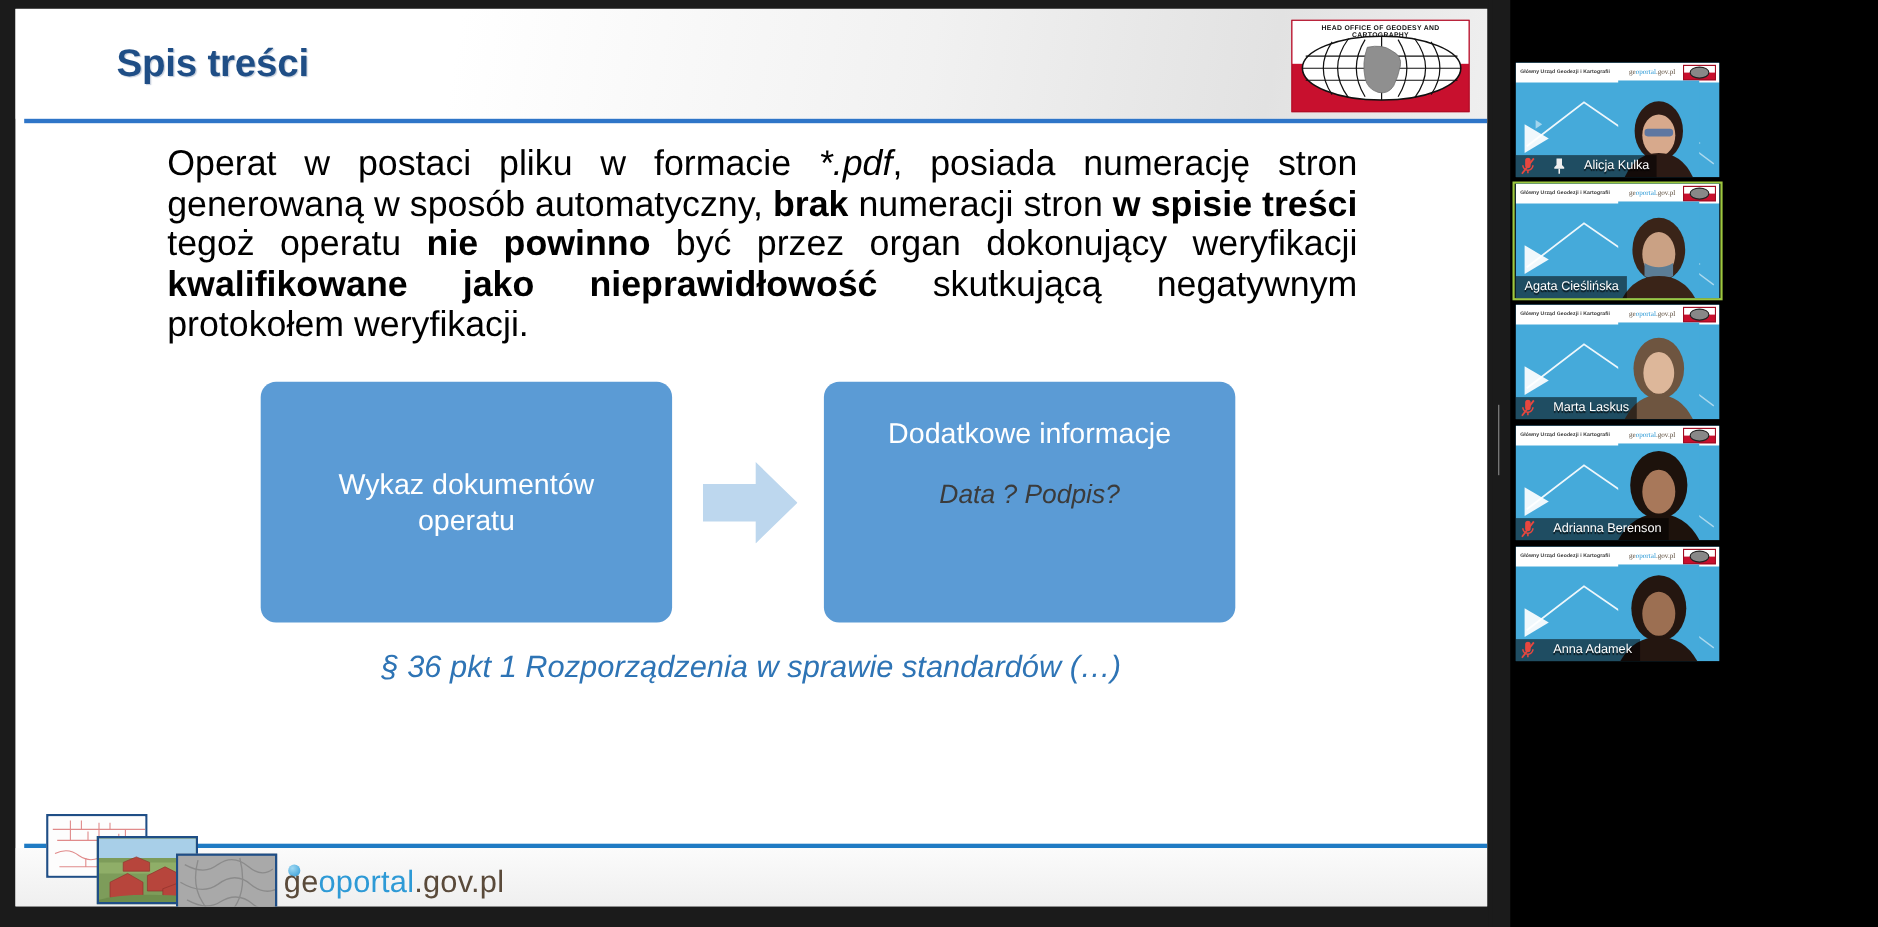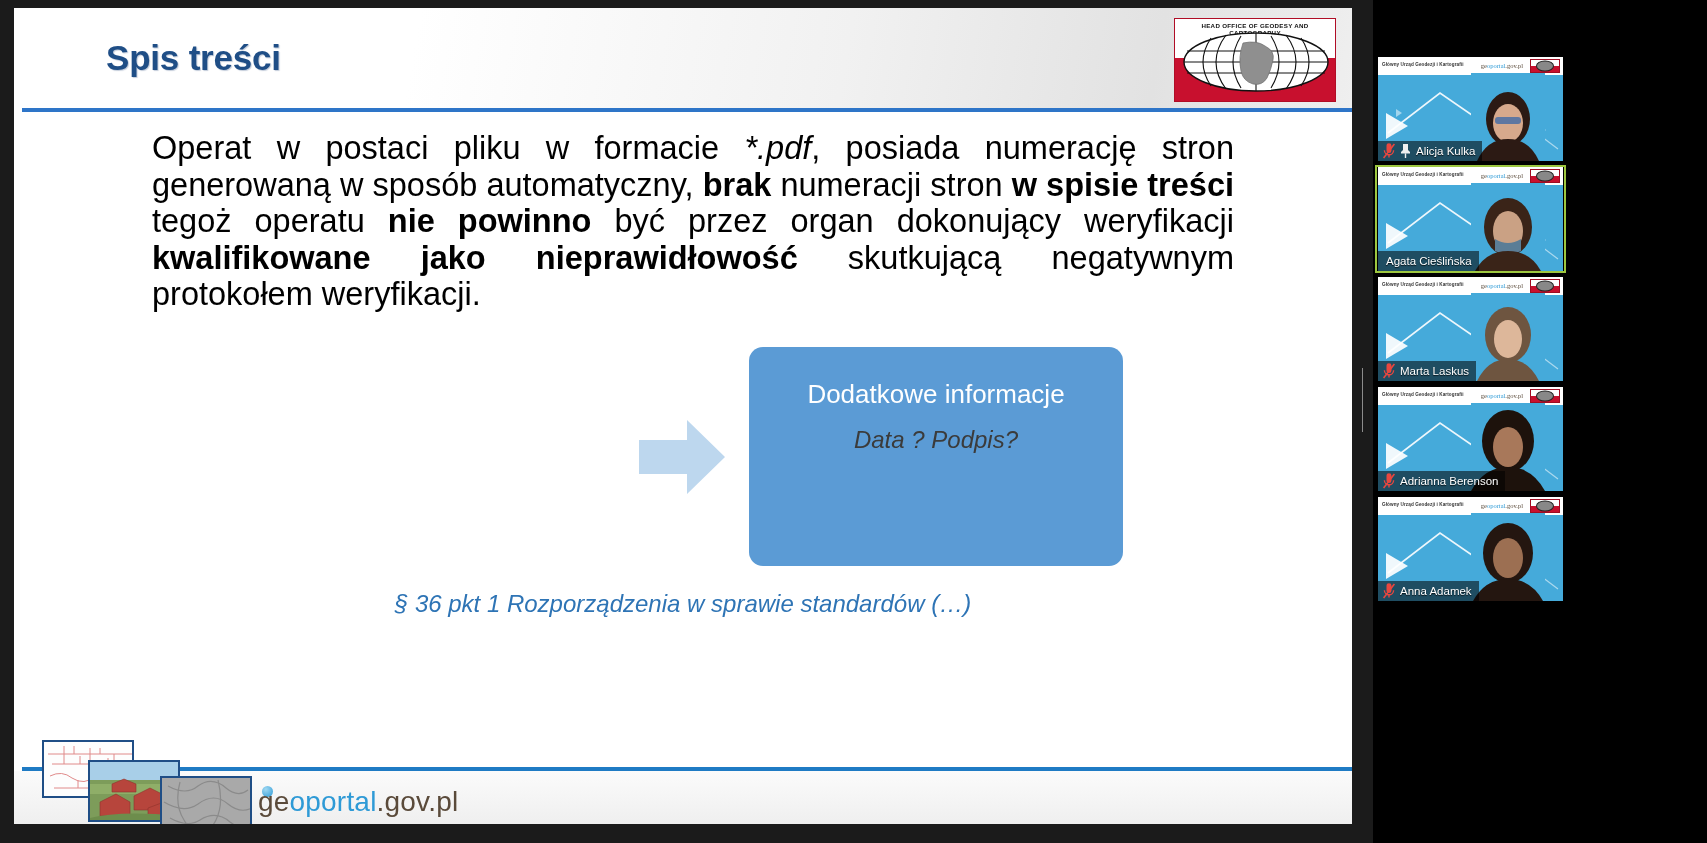--- a/index.html
+++ b/index.html
@@ -120,36 +120,36 @@
   }
   .box-right .bx-title {
     font-size: 26px;
     color: #ffffff;
     margin-top: 18px;
   }
   .box-right .bx-sub {
     font-size: 24px;
     font-style: italic;
     color: #3b3b3b;
-    margin-top: 15px;
+    margin-top: 25px;
     line-height: 30px;
   }
 
   .arrow {
     position: absolute;
     left: 625px; top: 412px;
     width: 86px; height: 74px;
   }
 
   .citation {
     position: absolute;
     left: 0; top: 582px;
     width: 1338px;
     text-align: center;
-    font-size: 24px;
+    font-size: 28px;
     font-style: italic;
     color: #2e74b5;
     font-family: "Liberation Sans", sans-serif;
   }
 
   
   .footer-rule {
     position: absolute;
     left: 8px; bottom: 53px;
     width: 1330px; height: 4px;
@@ -286,20 +286,21 @@
     width: 74px; height: 88px;
     overflow: hidden;
   }
   .name-bar {
     position: absolute;
     left: 3px; bottom: 2px;
     height: 20px;
     display: flex; align-items: center;
     padding: 0 7px 0 4px;
     background: rgba(0,0,0,.55);
+    gap: 12px;
   }
   .name-bar .nm {
     color: #ffffff;
     font-size: 11.5px;
     white-space: nowrap;
     margin-left: 4px;
     text-shadow: 0 1px 1px rgba(0,0,0,.8);
   }
   .mic-muted { width: 14px; height: 16px; flex: 0 0 auto; }
   .pin-icon  { width: 13px; height: 16px; flex: 0 0 auto; margin-left: 3px; }
@@ -332,20 +333,24 @@
           <line x1="3" y1="31" x2="147" y2="31" stroke="#111" stroke-width="1"></line>
           <line x1="6" y1="42" x2="144" y2="42" stroke="#111" stroke-width="1"></line>
           <path d="M62 12 q14 -3 22 3 q10 5 8 14 q-2 10 -6 18 q-5 8 -14 6 q-10 -3 -12 -13 q-3 -14 2 -28 z" fill="#8f8f8f" stroke="#6d6d6d" stroke-width=".7"></path>
         </svg>
       </div>
 
       <div class="body-text">
         <span>Operat w postaci pliku w formacie </span><i>*.pdf</i><span>, posiada numerację stron generowaną w sposób automatyczny, </span><b>brak</b><span> numeracji stron </span><b>w spisie treści</b><span> tegoż operatu </span><b>nie powinno</b><span> być przez organ dokonujący weryfikacji </span><b>kwalifikowane jako nieprawidłowość</b><span> skutkującą negatywnym protokołem weryfikacji.</span>
       </div>
 
+      <div class="box box-left">
+        <div>Wykaz dokumentów</div>
+        <div>operatu</div>
+      </div>
 
       <svg class="arrow" viewBox="0 0 86 74">
         <path d="M0 20 H48 V0 L86 37 L48 74 V54 H0 Z" fill="#bdd7ee"></path>
       </svg>
 
       <div class="box box-right">
         <div class="bx-title">Dodatkowe informacje</div>
         <div class="bx-sub">Data ? Podpis?</div>
       </div>
 

